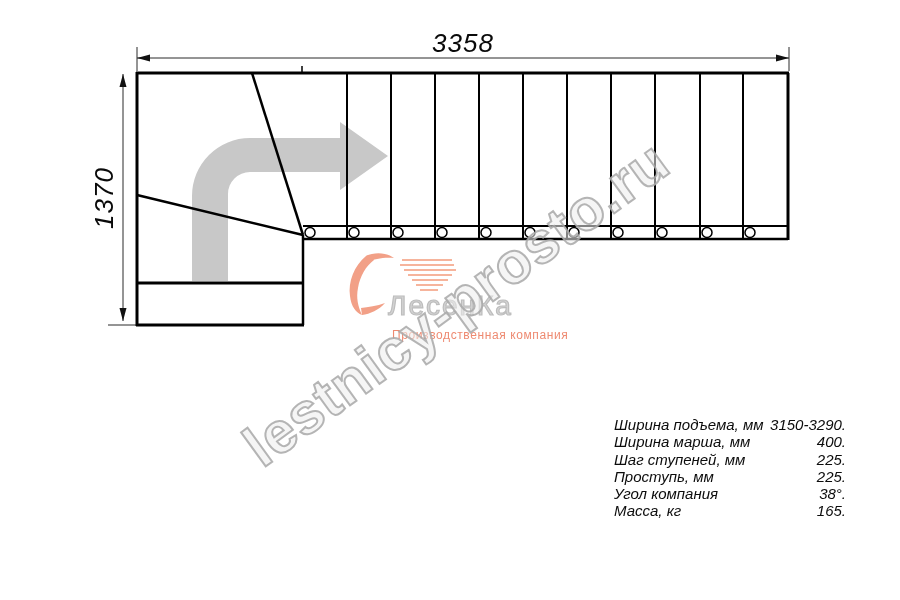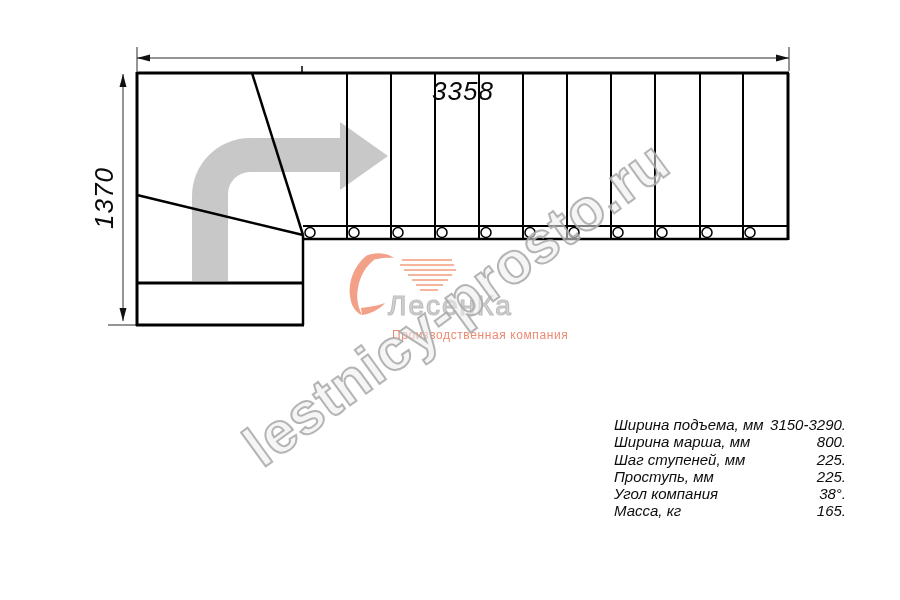--- a/index.html
+++ b/index.html
@@ -5,21 +5,21 @@
   html,body{margin:0;padding:0;background:#ffffff;}
   .stage{
     position:relative;width:900px;height:600px;background:#ffffff;
     overflow:hidden;font-family:"Liberation Sans",sans-serif;
   }
   .stage svg{position:absolute;left:0;top:0;}
 
   
   .dim-top{
     position:absolute;left:137px;top:28px;width:652px;text-align:center;
-    font-style:italic;font-size:26px;color:#0a0a0a;letter-spacing:1px;margin-top:48px;
+    font-style:italic;font-size:26px;color:#0a0a0a;letter-spacing:1px;
   }
   .dim-left{
     position:absolute;left:104px;top:198px;white-space:nowrap;
     transform:translate(-50%,-50%) rotate(-90deg);
     font-style:italic;font-size:26px;color:#0a0a0a;letter-spacing:1px;
   }
 
   
   .watermark{
     position:absolute;left:456px;top:303px;white-space:nowrap;
@@ -142,21 +142,21 @@
 
   <div class="watermark">lestnicy-prosto.ru</div>
 
   <div class="specs">
       <div class="spec-row">
         <span class="spec-label">Ширина подъема, мм</span>
         <span class="spec-value">3150-3290.</span>
       </div>
       <div class="spec-row">
         <span class="spec-label">Ширина марша, мм</span>
-        <span class="spec-value">800.</span>
+        <span class="spec-value">400.</span>
       </div>
       <div class="spec-row">
         <span class="spec-label">Шаг ступеней, мм</span>
         <span class="spec-value">225.</span>
       </div>
       <div class="spec-row">
         <span class="spec-label">Проступь, мм</span>
         <span class="spec-value">225.</span>
       </div>
       <div class="spec-row">

